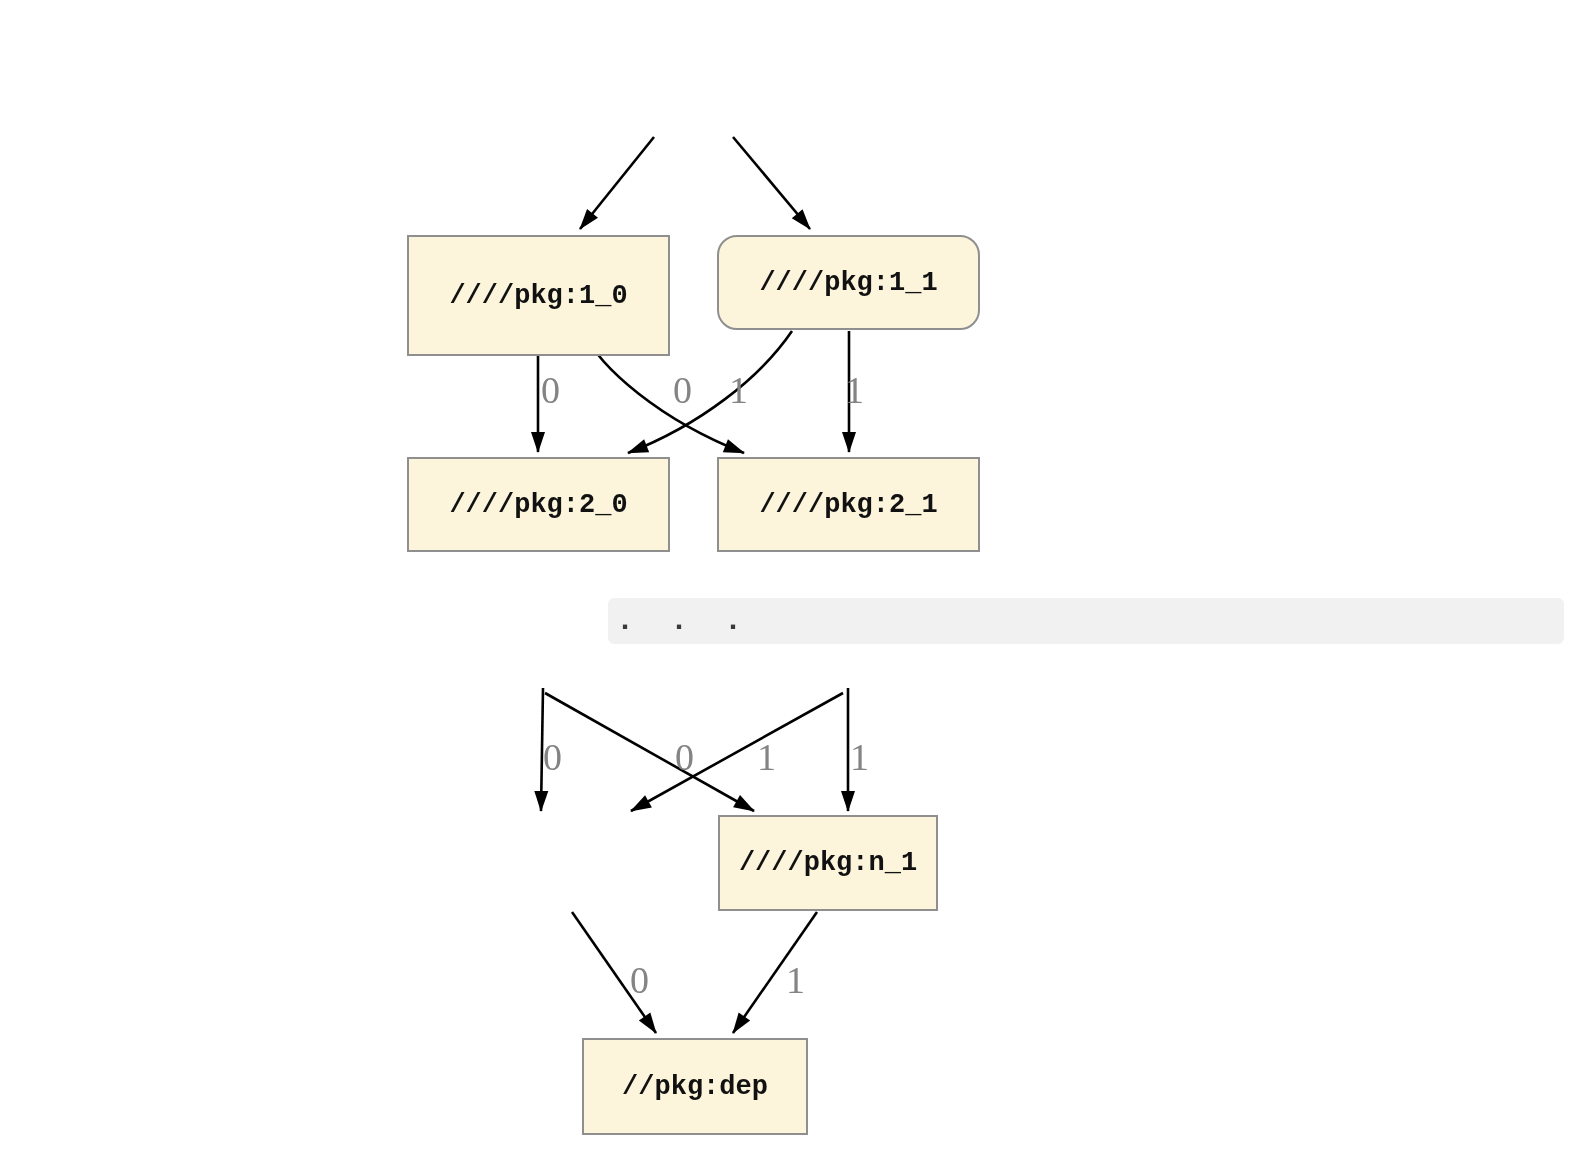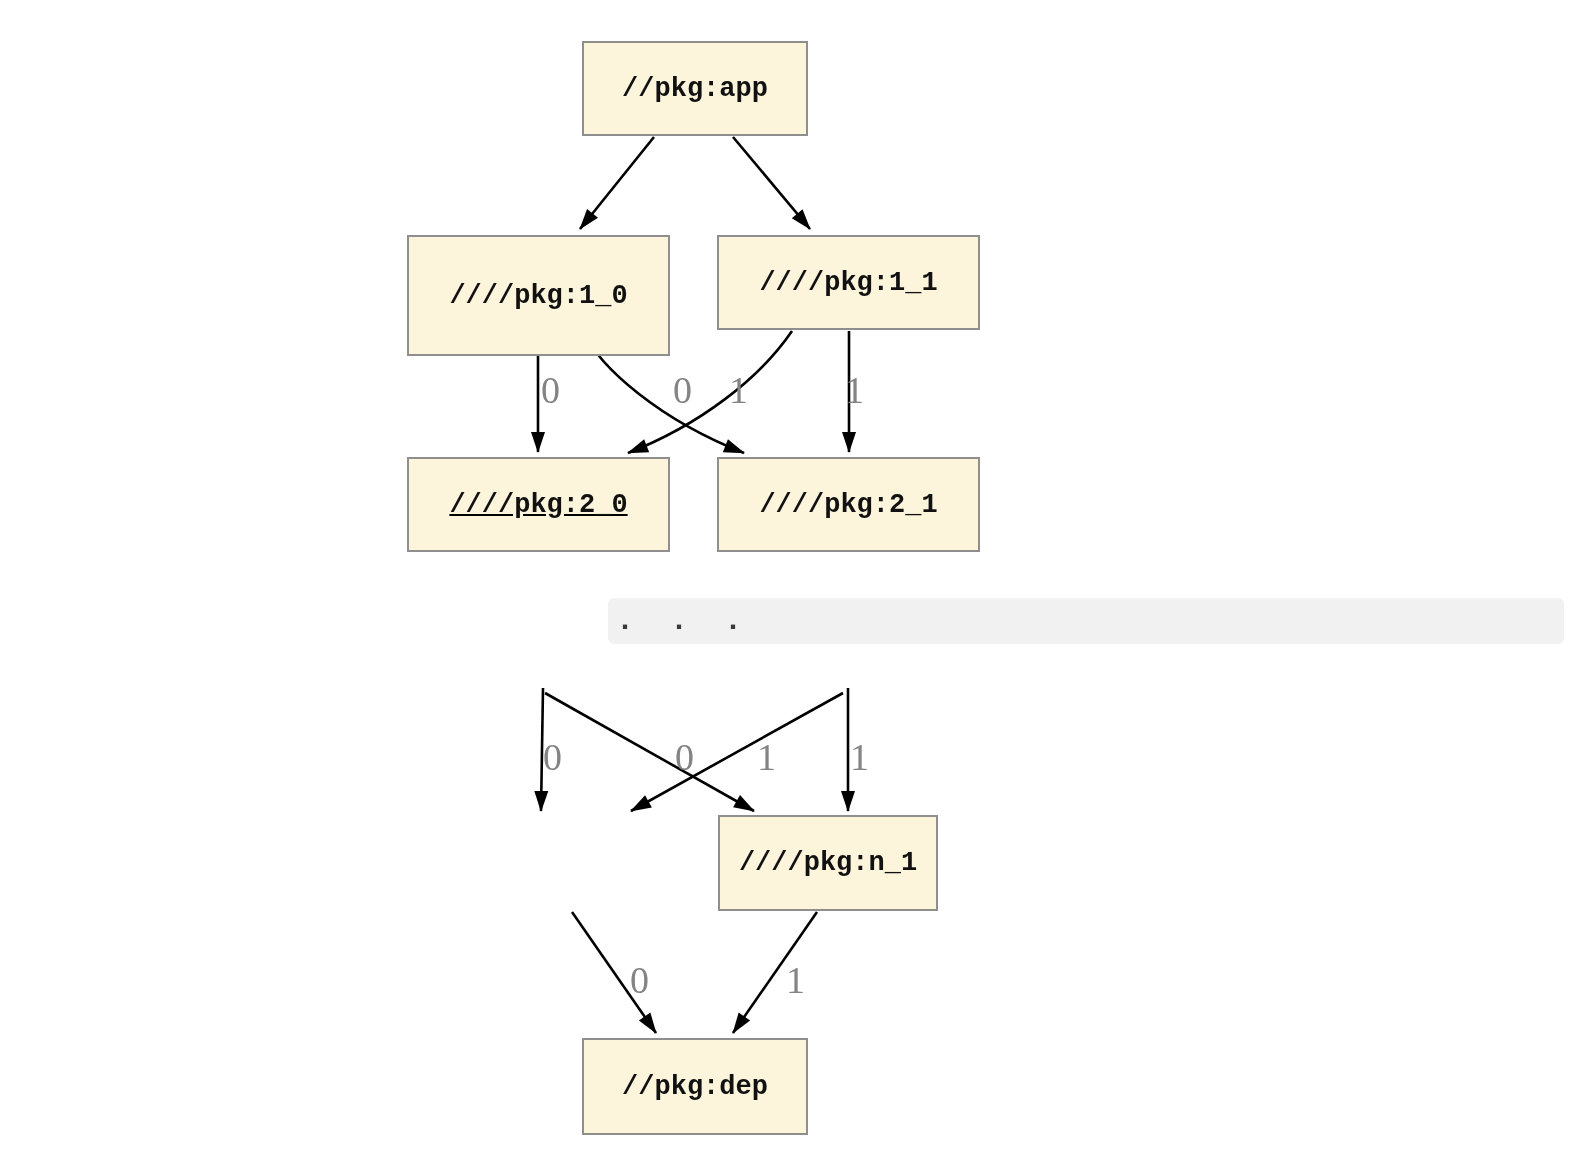--- a/index.html
+++ b/index.html
@@ -86,30 +86,27 @@
     <path d="M849,331 L849,452" stroke="#000" stroke-width="2.6" fill="none" marker-end="url(#arrowhead)"></path>
 
     <path d="M543,688 L541,811" stroke="#000" stroke-width="2.6" fill="none" marker-end="url(#arrowhead)"></path>
     <path d="M843,693 L631,811" stroke="#000" stroke-width="2.6" fill="none" marker-end="url(#arrowhead)"></path>
     <path d="M545,693 L754,811" stroke="#000" stroke-width="2.6" fill="none" marker-end="url(#arrowhead)"></path>
     <path d="M848,688 L848,811" stroke="#000" stroke-width="2.6" fill="none" marker-end="url(#arrowhead)"></path>
     <path d="M572,912 L656,1033" stroke="#000" stroke-width="2.6" fill="none" marker-end="url(#arrowhead)"></path>
     <path d="M817,912 L733,1033" stroke="#000" stroke-width="2.6" fill="none" marker-end="url(#arrowhead)"></path>
   </svg>
 
-  <div class="node" style="left:582px; top:41px;  width:226px; height:95px;">
-    <span>//pkg:app</span>
-  </div>
   <div class="node" style="left:407px; top:235px; width:263px; height:121px;">
     <span>////pkg:1_0</span>
   </div>
-  <div class="node" style="left:717px; top:235px; width:263px; height:95px;">
+  <div class="node" style="left:717px; top:235px; width:263px; height:95px;border-radius:20px;">
     <span>////pkg:1_1</span>
   </div>
-  <div class="node" style="left:407px; top:457px; width:263px; height:95px;text-decoration:underline;">
+  <div class="node" style="left:407px; top:457px; width:263px; height:95px;">
     <span>////pkg:2_0</span>
   </div>
   <div class="node" style="left:717px; top:457px; width:263px; height:95px;">
     <span>////pkg:2_1</span>
   </div>
 
   <span class="elabel" style="left:541px; top:371px;">0</span>
   <span class="elabel" style="left:673px; top:371px;">0</span>
   <span class="elabel" style="left:729px; top:371px;">1</span>
   <span class="elabel" style="left:845px; top:371px;">1</span>

